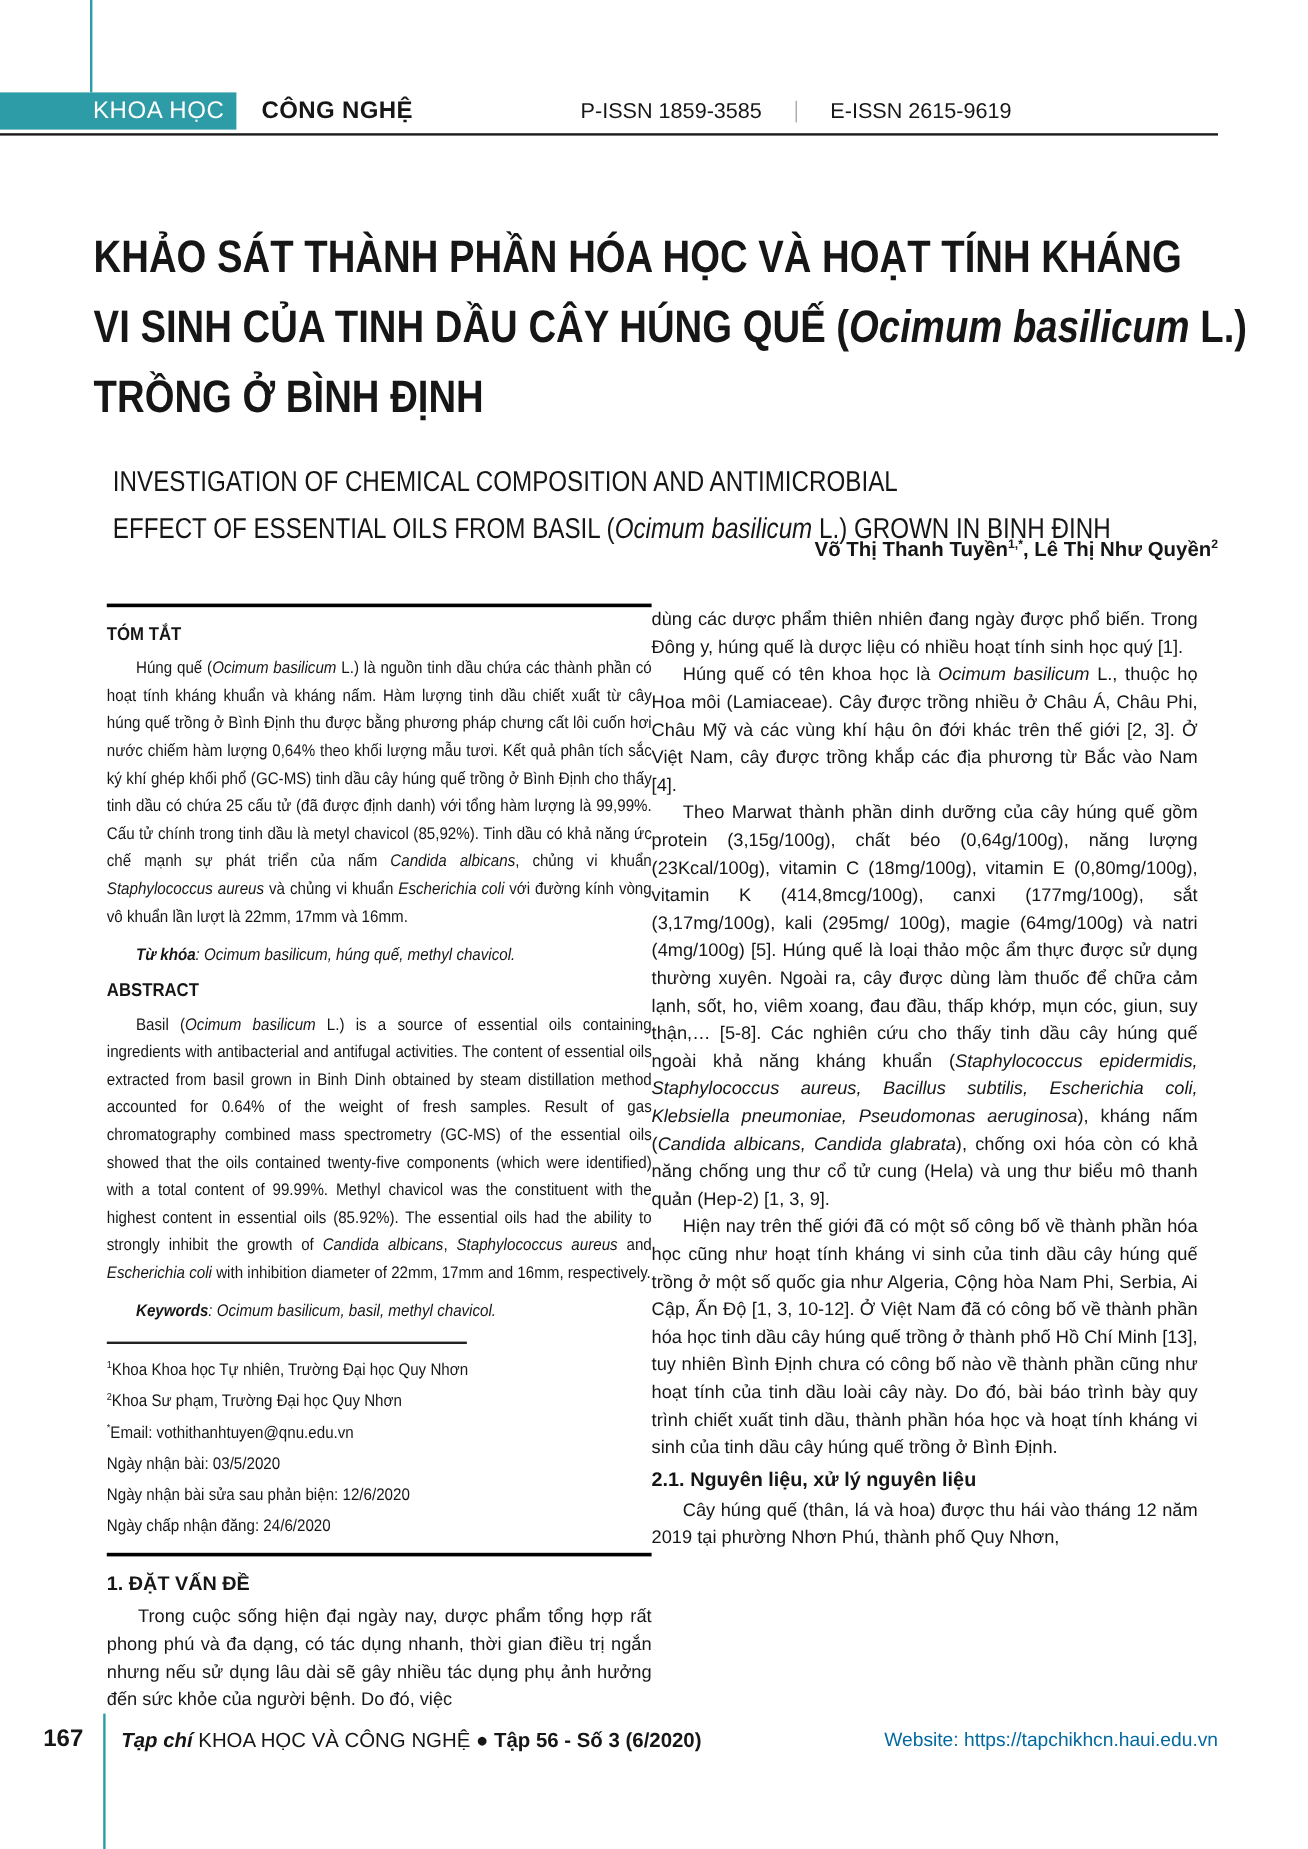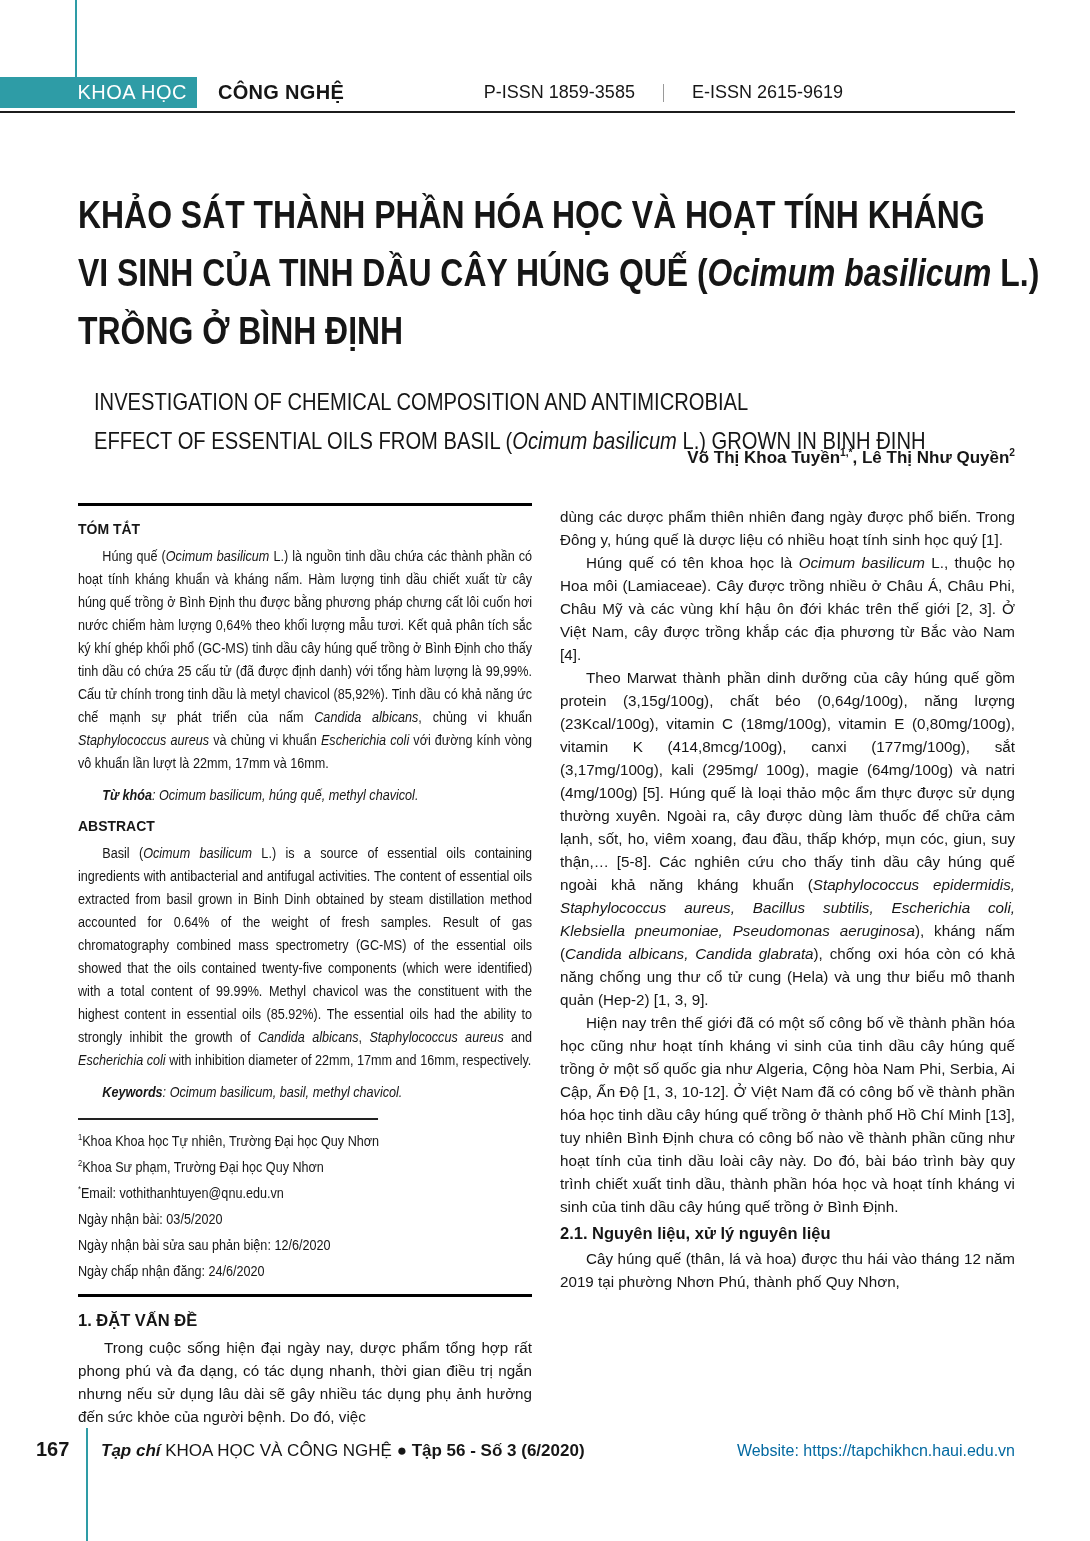--- a/index.html
+++ b/index.html
@@ -28,21 +28,21 @@
   
   .title-vi{position:absolute; left:78px; top:186px; margin:0; font-size:38px; font-weight:bold; line-height:58px;}
   .title-vi .tline{display:block; white-space:nowrap;}
   .title-vi .tline > span, .title-en .tline > span{display:inline-block;}
   .cx{display:inline-block; transform:scaleX(0.84); transform-origin:0 50%; white-space:nowrap;}
   .title-en{position:absolute; left:78px; top:366px; margin:16px; font-size:24px; font-weight:normal; line-height:39px;}
   .title-en .tline{display:block; white-space:nowrap;}
   .authors{position:absolute; top:448px; right:75px; font-size:17px; font-weight:bold; text-align:right;}
 
   
-  .columns{position:absolute; left:78px; top:503px; width:937px; display:flex; gap:28px; align-items:flex-start;}
+  .columns{position:absolute; left:89px; top:503px; width:937px; display:flex; align-items:flex-start;}
   .col-left{width:454px;}
   .col-right{width:455px;}
 
   
   .abstract-box{border-top:3px solid #000; border-bottom:3px solid #000; padding:4px 0 10px;}
   .cond{width:504px; transform:scaleX(0.901); transform-origin:0 0;}
   .abs-h{font-size:15.5px; font-weight:bold; margin:10px 0 7px;}
   .abs-p{font-size:14px; line-height:23px; text-align:justify; text-indent:27px; margin:0;}
   .kw-line{font-size:14px; line-height:23px; text-indent:27px; margin:9px 0 10px;}
   .footnote-rule{width:333px; height:0; border-top:2px solid #222; margin:14px 0 8px;}
@@ -82,21 +82,21 @@
 
   <h1 class="title-vi">
     <span class="tline"><span class="cx"><span>KHẢO SÁT THÀNH PHẦN HÓA HỌC VÀ HOẠT TÍNH KHÁNG</span></span></span>
     <span class="tline"><span class="cx"><span>VI SINH CỦA TINH DẦU CÂY HÚNG QUẾ (</span><span style="font-style: italic;">Ocimum basilicum</span><span> L.)</span></span></span>
     <span class="tline"><span class="cx"><span>TRỒNG Ở BÌNH ĐỊNH</span></span></span>
   </h1>
   <h2 class="title-en">
     <span class="tline"><span class="cx"><span>INVESTIGATION OF CHEMICAL COMPOSITION AND ANTIMICROBIAL</span></span></span>
     <span class="tline"><span class="cx"><span>EFFECT OF ESSENTIAL OILS FROM BASIL (</span><span style="font-style: italic;">Ocimum basilicum</span><span> L.) GROWN IN BINH ĐINH</span></span></span>
   </h2>
-  <div class="authors"><span>Võ Thị Khoa Tuyền</span><sup>1,*</sup><span>, </span><span>Lê Thị Như Quyền</span><sup>2</sup></div>
+  <div class="authors"><span>Võ Thị Thanh Tuyền</span><sup>1,*</sup><span>, </span><span>Lê Thị Như Quyền</span><sup>2</sup></div>
 
   <div class="columns">
 
     <div class="col-left">
       <section class="abstract-box">
         <div class="cond">
           <h3 class="abs-h">TÓM TẮT</h3>
           <p class="abs-p"><span>Húng quế (</span><span style="font-style: italic;">Ocimum basilicum</span><span> L.) là nguồn tinh dầu chứa các thành phần có hoạt tính kháng khuẩn và kháng nấm. Hàm lượng tinh dầu chiết xuất từ cây húng quế trồng ở Bình Định thu được bằng phương pháp chưng cất lôi cuốn hơi nước chiếm hàm lượng 0,64% theo khối lượng mẫu tươi. Kết quả phân tích sắc ký khí ghép khối phổ (GC-MS) tinh dầu cây húng quế trồng ở Bình Định cho thấy tinh dầu có chứa 25 cấu tử (đã được định danh) với tổng hàm lượng là 99,99%. Cấu tử chính trong tinh dầu là metyl chavicol (85,92%). Tinh dầu có khả năng ức chế mạnh sự phát triển của nấm </span><span style="font-style: italic;">Candida albicans</span><span>, chủng vi khuẩn </span><span style="font-style: italic;">Staphylococcus aureus</span><span> và chủng vi khuẩn </span><span style="font-style: italic;">Escherichia coli</span><span> với đường kính vòng vô khuẩn lần lượt là 22mm, 17mm và 16mm.</span></p>
           <p class="kw-line"><span style="font-style: italic; font-weight: bold;">Từ khóa</span><span style="font-style: italic;">: </span><span style="font-style: italic;">Ocimum basilicum, húng quế, methyl chavicol.</span></p>
           <h3 class="abs-h">ABSTRACT</h3>

